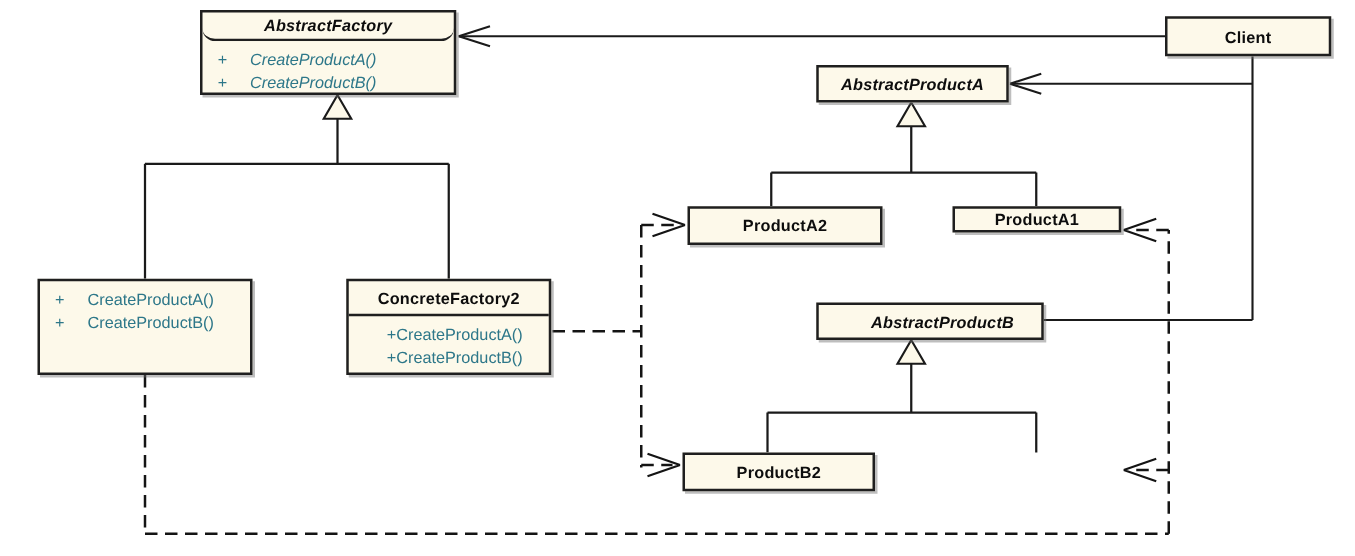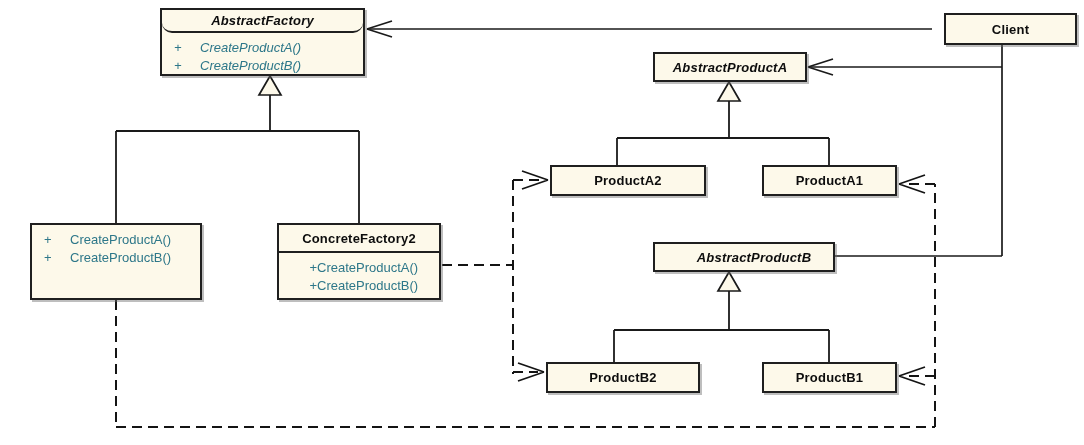--- a/index.html
+++ b/index.html
@@ -113,33 +113,33 @@
         <span class="vis">+</span>
         <span class="sig">CreateProductA()</span>
       </div>
       <div class="uml-method">
         <span class="vis">+</span>
         <span class="sig">CreateProductB()</span>
       </div>
     </div>
   </div>
 
-  <div class="uml-class single" style="left:932px;top:13px;width:133px;height:32px;margin-left:12px;">
+  <div class="uml-class single" style="left:932px;top:13px;width:133px;height:32px;">
     <div class="uml-title">Client</div>
   </div>
 
   <div class="uml-class single abstract" style="left:653px;top:52px;width:154px;height:30px;">
     <div class="uml-title">AbstractProductA</div>
   </div>
 
   <div class="uml-class single" style="left:550px;top:165px;width:156px;height:31px;">
     <div class="uml-title">ProductA2</div>
   </div>
 
-  <div class="uml-class single" style="left:762px;top:165px;width:135px;height:31px;">
+  <div class="uml-class single" style="left:762px;top:165px;width:135px;height:21px;">
     <div class="uml-title">ProductA1</div>
   </div>
 
   <div class="uml-class multi" style="left:30px;top:223px;width:172px;height:77px;">
     <div class="uml-methods">
       <div class="uml-method">
         <span class="vis">+</span>
         <span class="sig">CreateProductA()</span>
       </div>
       <div class="uml-method">
@@ -164,17 +164,14 @@
   </div>
 
   <div class="uml-class single abstract" style="left:653px;top:242px;width:182px;height:30px;padding-left:20px;">
     <div class="uml-title">AbstractProductB</div>
   </div>
 
   <div class="uml-class single" style="left:546px;top:362px;width:154px;height:31px;">
     <div class="uml-title">ProductB2</div>
   </div>
 
-  <div class="uml-class single" style="left:762px;top:362px;width:135px;height:31px;">
-    <div class="uml-title">ProductB1</div>
-  </div>
 
 </div>
 
 </body></html>

